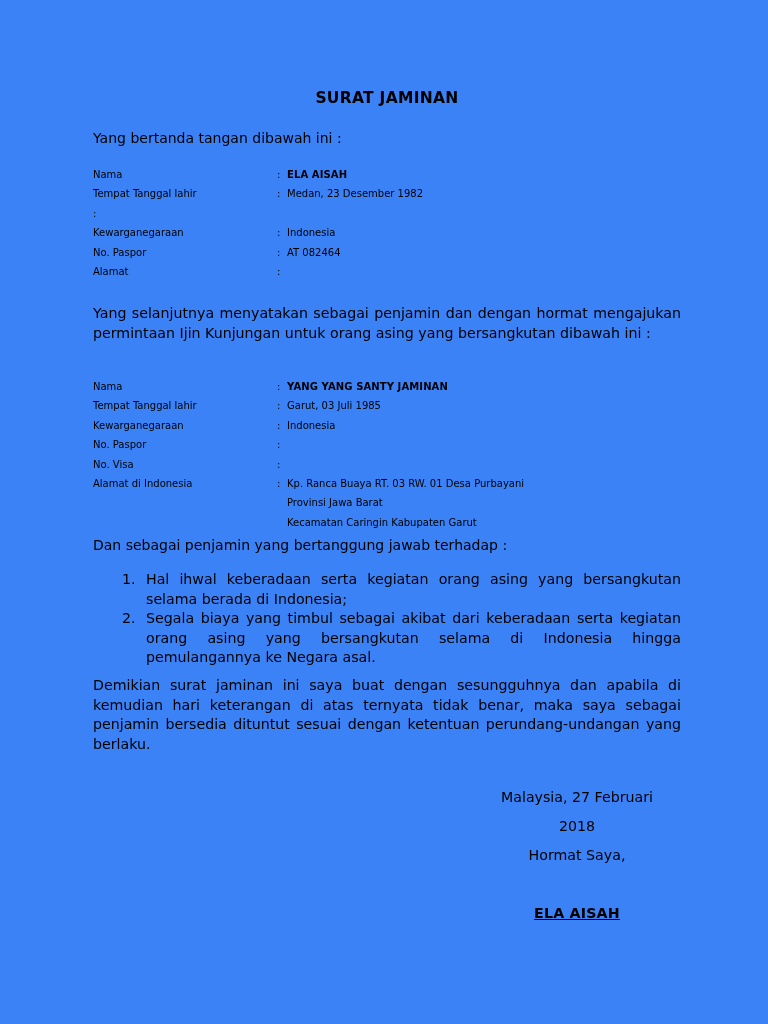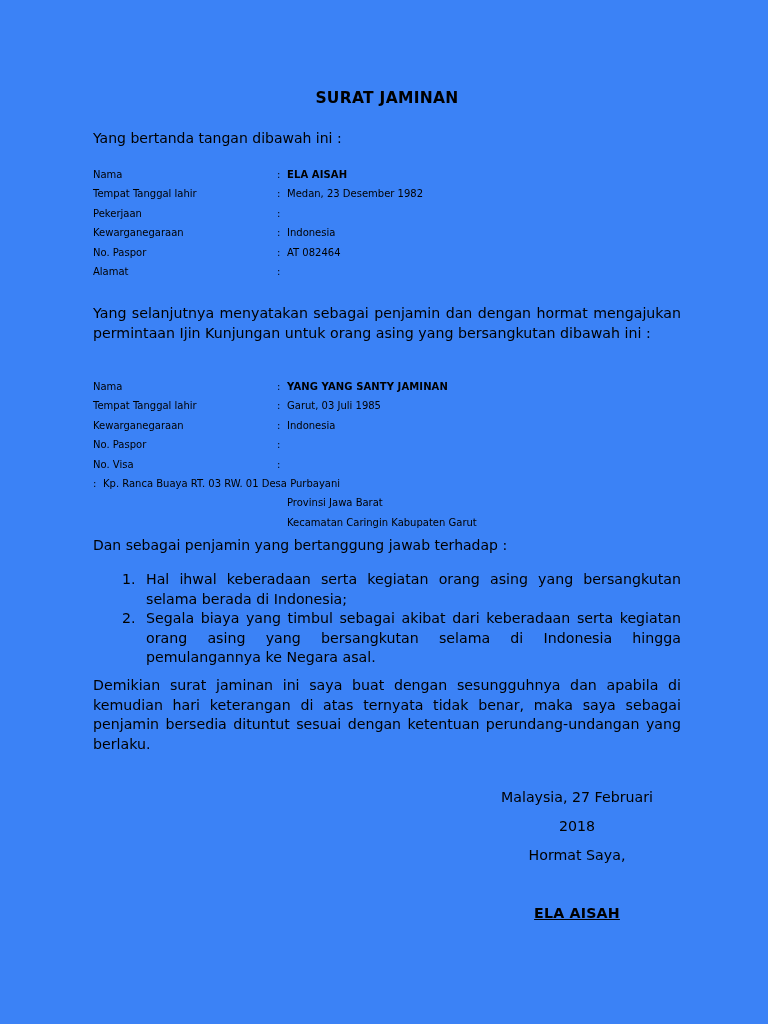--- a/index.html
+++ b/index.html
@@ -144,21 +144,20 @@
         <div class="field-label">Nama</div>
         <div class="field-colon">:</div>
         <div class="field-value bold">ELA AISAH</div>
       </div>
       <div class="field-row">
         <div class="field-label">Tempat Tanggal lahir</div>
         <div class="field-colon">:</div>
         <div class="field-value">Medan, 23 Desember 1982</div>
       </div>
       <div class="field-row">
-        <div class="field-label">Pekerjaan</div>
         <div class="field-colon">:</div>
         <div class="field-value"></div>
       </div>
       <div class="field-row">
         <div class="field-label">Kewarganegaraan</div>
         <div class="field-colon">:</div>
         <div class="field-value">Indonesia</div>
       </div>
       <div class="field-row">
         <div class="field-label">No. Paspor</div>
@@ -194,20 +193,21 @@
         <div class="field-label">No. Paspor</div>
         <div class="field-colon">:</div>
         <div class="field-value"></div>
       </div>
       <div class="field-row">
         <div class="field-label">No. Visa</div>
         <div class="field-colon">:</div>
         <div class="field-value"></div>
       </div>
       <div class="field-row">
+        <div class="field-label">Alamat di Indonesia</div>
         <div class="field-colon">:</div>
         <div class="field-value">Kp. Ranca Buaya RT. 03 RW. 01 Desa Purbayani</div>
       </div>
       <div class="field-cont">Provinsi Jawa Barat</div>
       <div class="field-cont">Kecamatan Caringin Kabupaten Garut</div>
     </div>
 
   <div class="intro-line" style="top:536px;">Dan sebagai penjamin yang bertanggung jawab terhadap :</div>
 
   <div class="list" id="responsibility-list" style="top:570px;">

